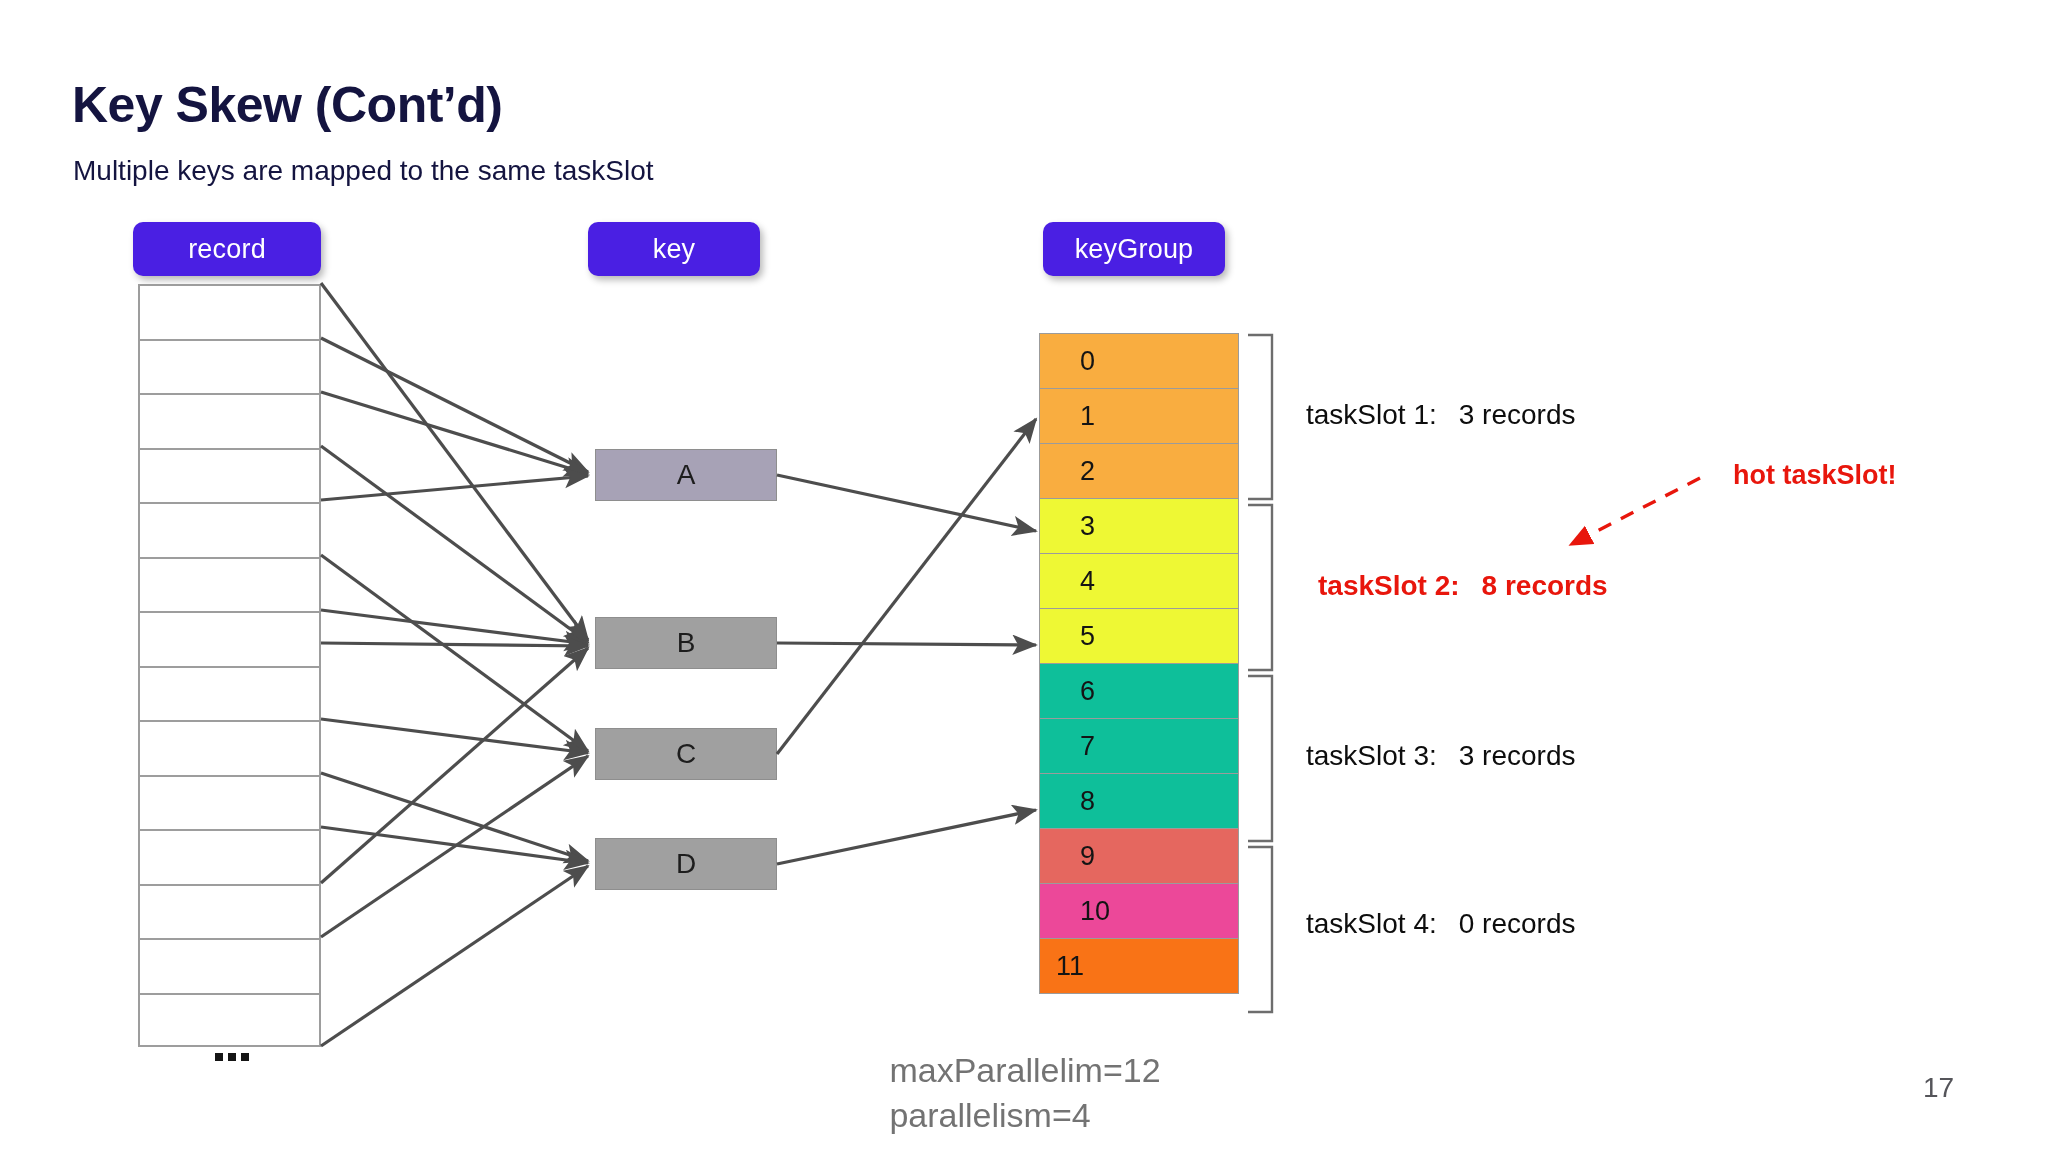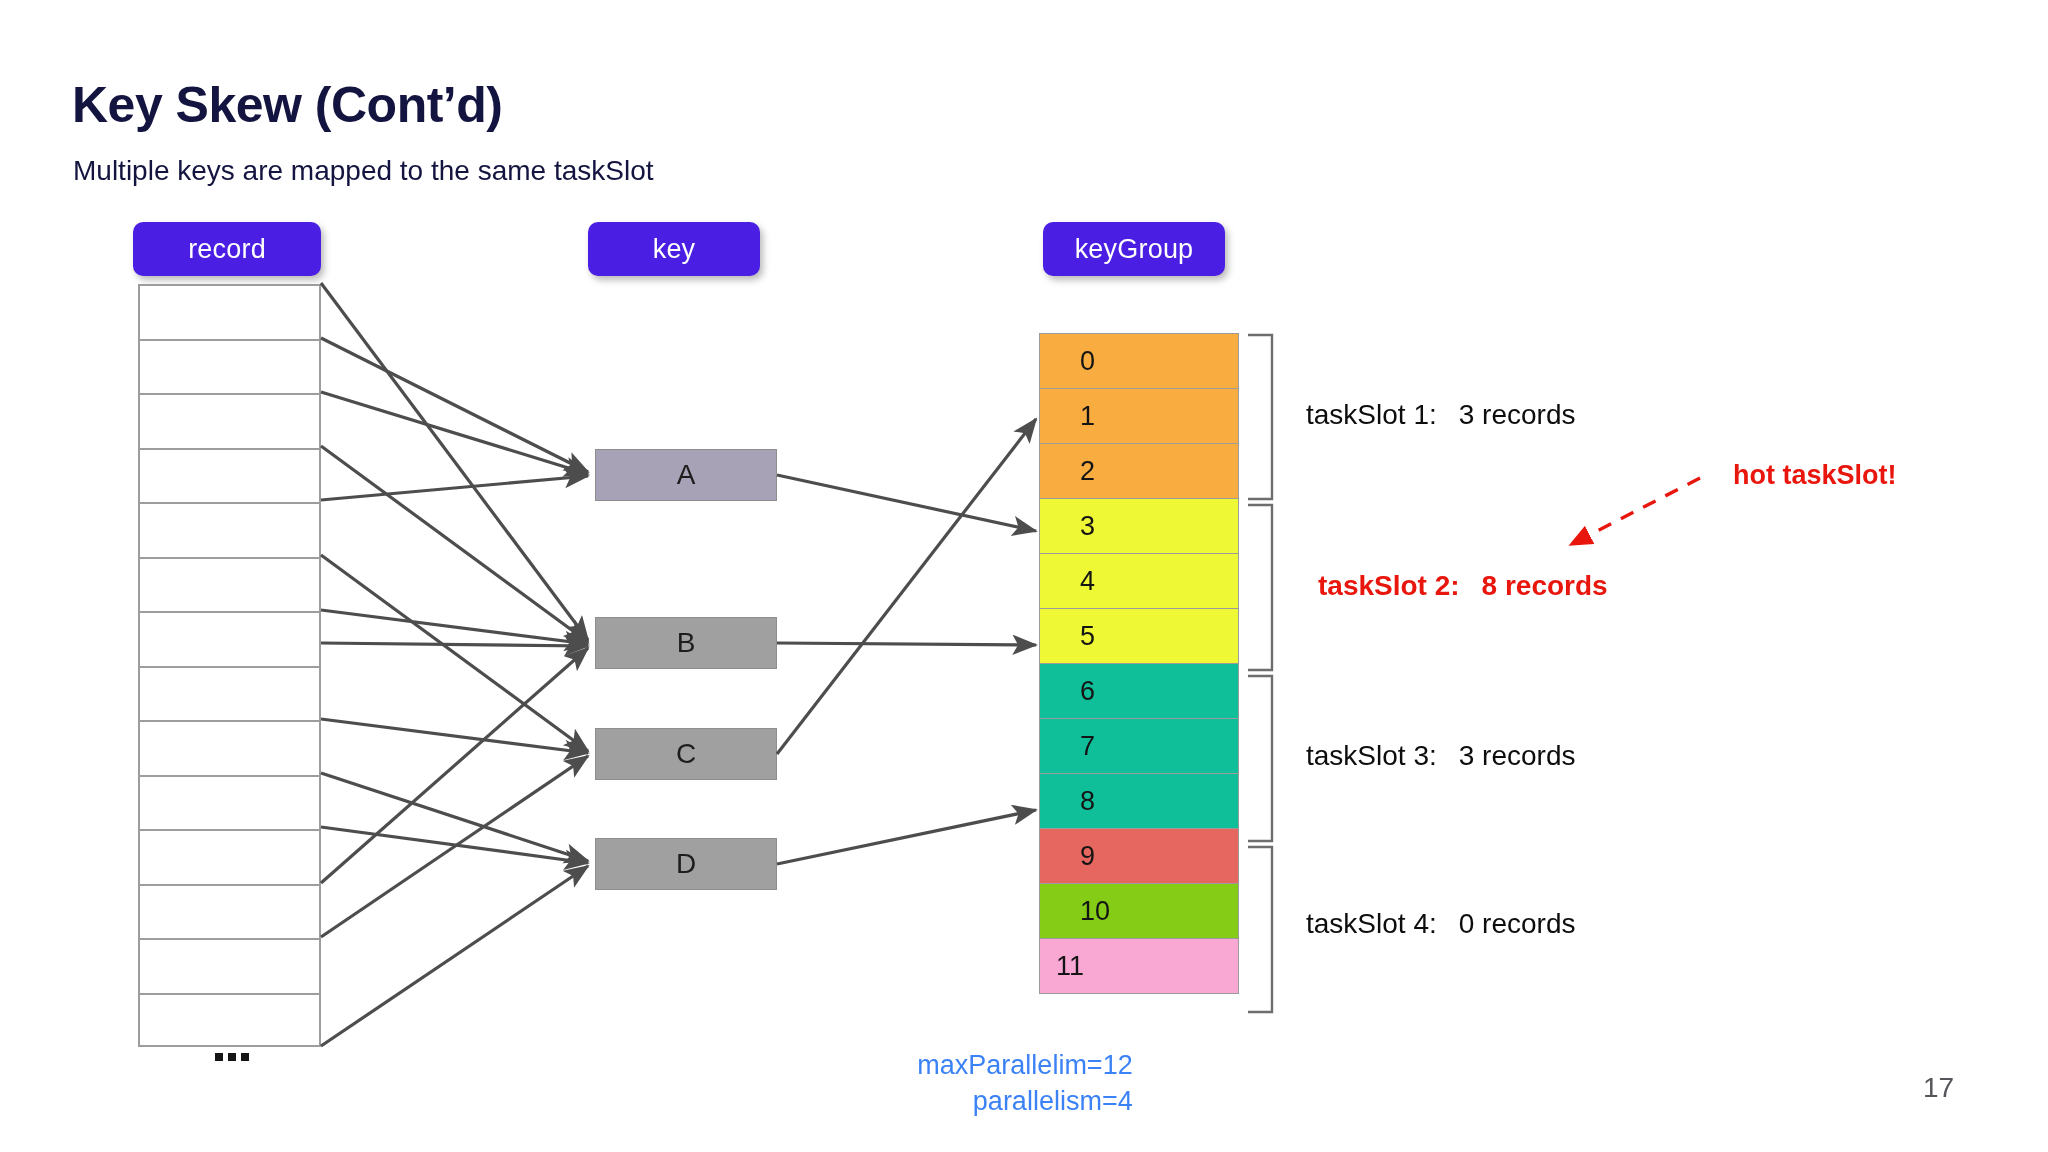--- a/index.html
+++ b/index.html
@@ -69,21 +69,21 @@
   .slotlabel .ct{display:inline-block;margin-left:22px;}
   .slotlabel.hot{color:#e8160c;font-weight:bold;}
 
   .hotnote{
     position:absolute;font-size:27px;font-weight:bold;color:#e8160c;
     white-space:nowrap;
   }
 
   
   .params{
-    position:absolute;text-align:right;font-size:27px;color:#3b82f6;
+    position:absolute;text-align:left;font-size:34px;color:#737373;
     white-space:nowrap;line-height:1.32;
   }
 
   
   #footer{position:absolute;left:80px;top:1063px;display:flex;align-items:center;}
   #vv-mark{
     width:27px;height:27px;border-radius:50%;background:#18b89a;
     display:flex;align-items:center;justify-content:center;margin-right:5px;
   }
   #vv-word{
@@ -140,22 +140,22 @@
       <div class="kgcell" style="background: rgb(249, 173, 64);">0</div>
       <div class="kgcell" style="background: rgb(249, 173, 64);">1</div>
       <div class="kgcell" style="background: rgb(249, 173, 64);">2</div>
       <div class="kgcell" style="background: rgb(238, 248, 52);">3</div>
       <div class="kgcell" style="background: rgb(238, 248, 52);">4</div>
       <div class="kgcell" style="background: rgb(238, 248, 52);">5</div>
       <div class="kgcell" style="background: rgb(14, 191, 154);">6</div>
       <div class="kgcell" style="background: rgb(14, 191, 154);">7</div>
       <div class="kgcell" style="background: rgb(14, 191, 154);">8</div>
       <div class="kgcell" style="background: rgb(229, 103, 95);">9</div>
-      <div class="kgcell" style="background: #84cc16;">10</div>
-      <div class="kgcell" style="background: #f9a8d4; padding-left: 16px;">11</div>
+      <div class="kgcell" style="background: #ec4899;">10</div>
+      <div class="kgcell" style="background: #f97316; padding-left: 16px;">11</div>
     </div>
 
   <svg class="overlay" viewBox="0 0 2048 1152">
     <defs>
       <marker id="ah" markerWidth="9" markerHeight="9" refX="7.4" refY="3.2" orient="auto">
         <path d="M0,0 L8,3.2 L0,6.4 L1.8,3.2 Z" fill="#4d4d4d"></path>
       </marker>
       <marker id="ahred" markerWidth="8" markerHeight="8" refX="6.5" refY="3" orient="auto">
         <path d="M0,0 L7,3 L0,6 Z" fill="#e8160c"></path>
       </marker>

